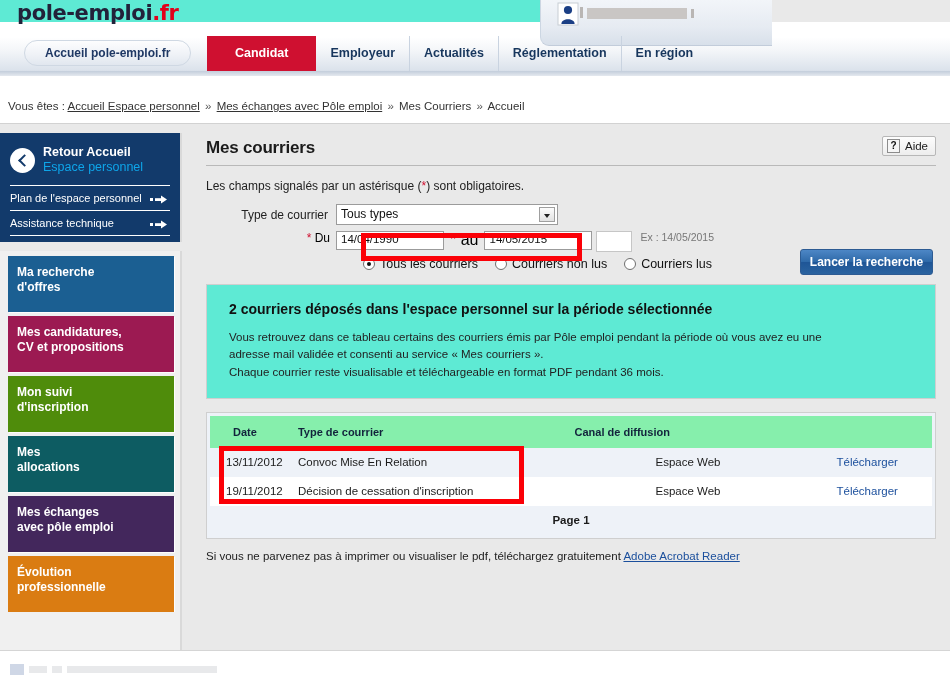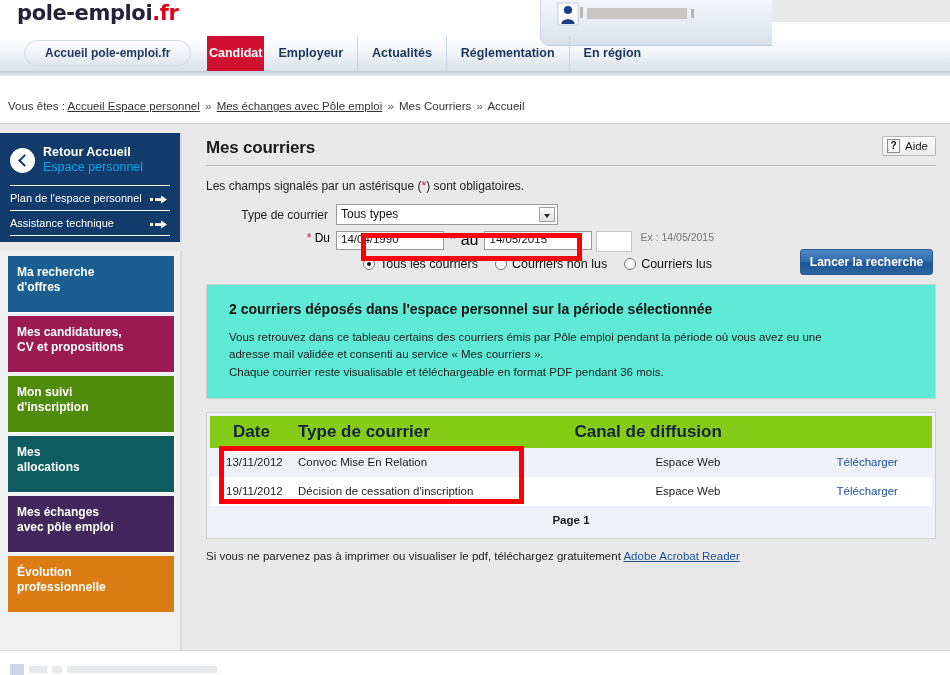--- a/index.html
+++ b/index.html
@@ -14,21 +14,21 @@
     position: relative;
     width: 950px; height: 675px;
     background: #e9e9e9;
     overflow: hidden;
   }
 
   
   .header {
     position: relative;
     width: 772px; height: 76px;
-    background: #ffffff;
+    background: #5eead4;
   }
   .logo {
     position: absolute; left: 17px; top: 1px;
     font-family: "DejaVu Sans", sans-serif;
     font-size: 21px;
     font-weight: bold;
     letter-spacing: -0.4px;
     color: #22223a;
   }
   .logo .red { color: #e2001a; }
@@ -97,21 +97,21 @@
     font-size: 12.5px; font-weight: bold;
     color: #17365d;
     border-right: 1px solid #c9d3e0;
     white-space: nowrap;
   }
   .nav-tab:last-child { border-right: none; }
   .nav-tab.active {
     background: #cf1030;
     color: #ffffff;
     border-right: none;
-    padding: 0 2px;
+    padding: 0 28px;
   }
 
   
   .breadcrumb {
     position: absolute; left: 0; top: 76px;
     width: 950px; height: 48px;
     background: #ffffff;
     border-bottom: 1px solid #d2d2d2;
   }
   .breadcrumb-inner {
@@ -334,23 +334,23 @@
   
   .table-wrap {
     margin-top: 13px;
     background: #eef2f8;
     border: 1px solid #cfcfcf;
     padding: 3px;
     position: relative;
   }
   .tbl { width: 100%; border-collapse: collapse; }
   .tbl thead th {
-    background: #84cc16;
+    background: #86efac;
     height: 32px;
-    font-size: 17px; font-weight: bold; color: #12233c;
+    font-size: 11px; font-weight: bold; color: #12233c;
     text-align: left;
   }
   .th-date { padding-left: 23px; width: 80px; }
   .th-type { padding-left: 8px; width: 285px; }
   .th-canal { text-align: center; width: 230px; }
   .th-blank { width: 130px; }
   .tbl tbody td {
     height: 29px;
     font-size: 11.5px; color: #1b1b1b;
   }

